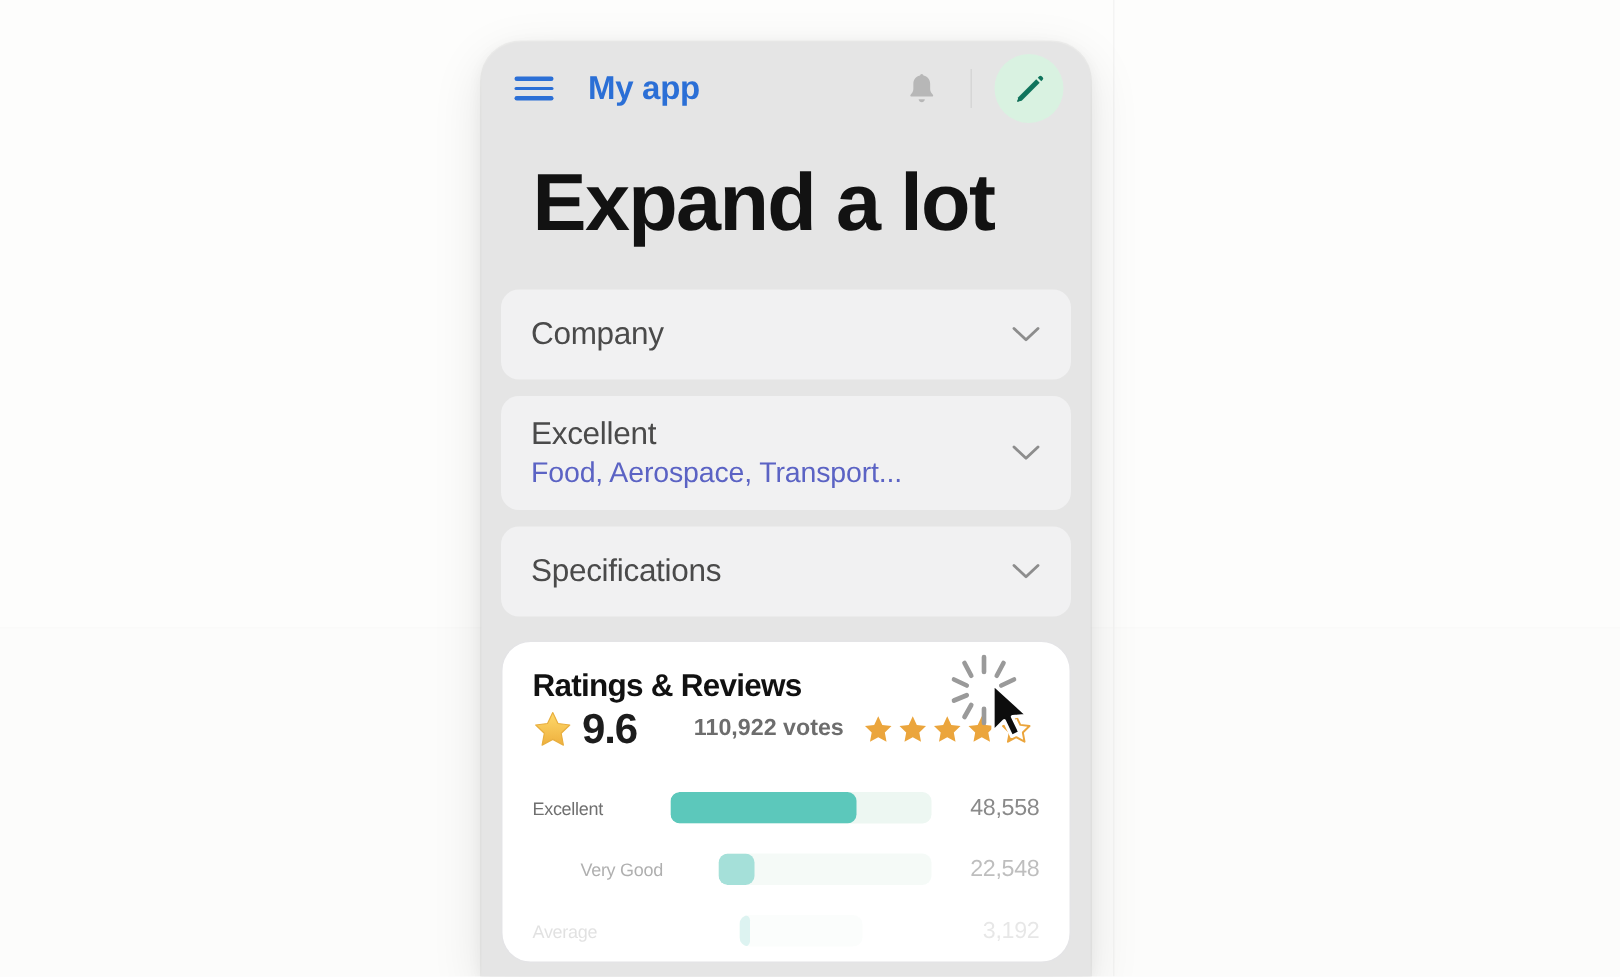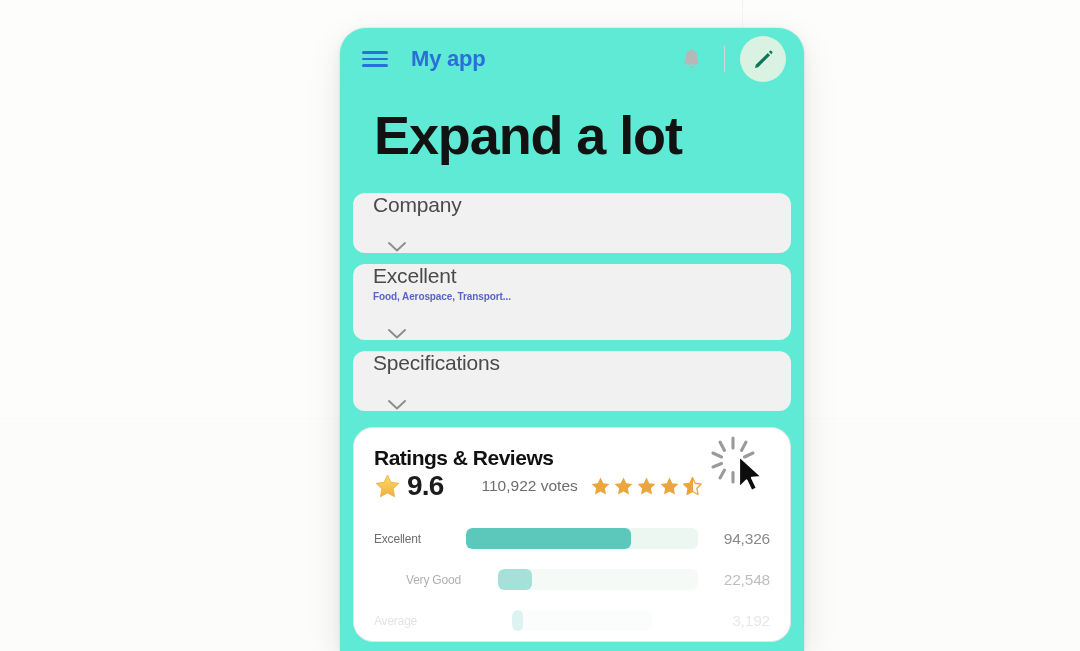--- a/index.html
+++ b/index.html
@@ -31,25 +31,25 @@
     top: 0;
     width: 338px;
     height: 651px;
     border-left: 1px solid #f4f4f3;
     box-sizing: border-box;
   }
 
   
   .phone {
     position: absolute;
-    left: 340px;
+    left: 321px;
     top: 28px;
-    width: 464px;
+    width: 406px;
     height: 623px;
-    background: #5eead4;
+    background: #e5e5e5;
     border-radius: 26px 26px 0 0;
     box-shadow: 0 0 0 1px rgba(0,0,0,0.045),
                 0 10px 34px rgba(0,0,0,0.10),
                 0 2px 10px rgba(0,0,0,0.05);
     overflow: hidden;
   }
 
   
   .appbar {
     height: 62px;
@@ -130,41 +130,39 @@
     margin-top: 28px;
     padding: 0 13px;
   }
   .panel {
     background: #f1f1f2;
     border-radius: 12px;
     margin-bottom: 11px;
     padding: 0 20px;
     min-height: 60px;
     display: flex;
-    align-items: flex-start;
+    align-items: center;
     cursor: pointer;
-    flex-direction: column;
   }
   .panel.tall { min-height: 76px; }
   .panel-text { flex: 1 1 auto; min-width: 0; }
   .panel-title {
     font-size: 21px;
     color: #4a4a4a;
     font-weight: 400;
     letter-spacing: -0.2px;
   }
   .panel-sub {
     margin-top: 3px;
-    font-size: 10px;
+    font-size: 19px;
     color: #5b63c4;
     letter-spacing: -0.1px;
     white-space: nowrap;
     overflow: hidden;
     text-overflow: ellipsis;
-    font-weight: bold;
   }
   .chevron {
     flex: 0 0 auto;
     margin-left: 14px;
     display: flex;
     align-items: center;
     justify-content: center;
   }
 
   
@@ -209,20 +207,21 @@
     font-weight: 700;
     color: #1c1c1c;
     margin-left: 6px;
     letter-spacing: -0.8px;
   }
   .votes {
     margin-left: 38px;
     font-size: 15.5px;
     color: #6d6d6d;
     white-space: nowrap;
+    font-weight: bold;
   }
   .stars-small {
     margin-left: 12px;
     display: flex;
     align-items: center;
     gap: 2px;
   }
 
   
   .bars { margin-top: 16px; }
@@ -398,21 +397,21 @@
       </span>
     </div>
 
     <div class="bars">
 
       <div class="bar-row row-fade-1">
         <div class="bar-label">Excellent</div>
         <div class="bar-track">
           <div class="bar-fill" style="width:71%"></div>
         </div>
-        <div class="bar-value">94,326</div>
+        <div class="bar-value">48,558</div>
       </div>
 
       <div class="bar-row row-fade-2">
         <div class="bar-label">Very Good</div>
         <div class="bar-track">
           <div class="bar-fill" style="width:17%"></div>
         </div>
         <div class="bar-value">22,548</div>
       </div>
 

